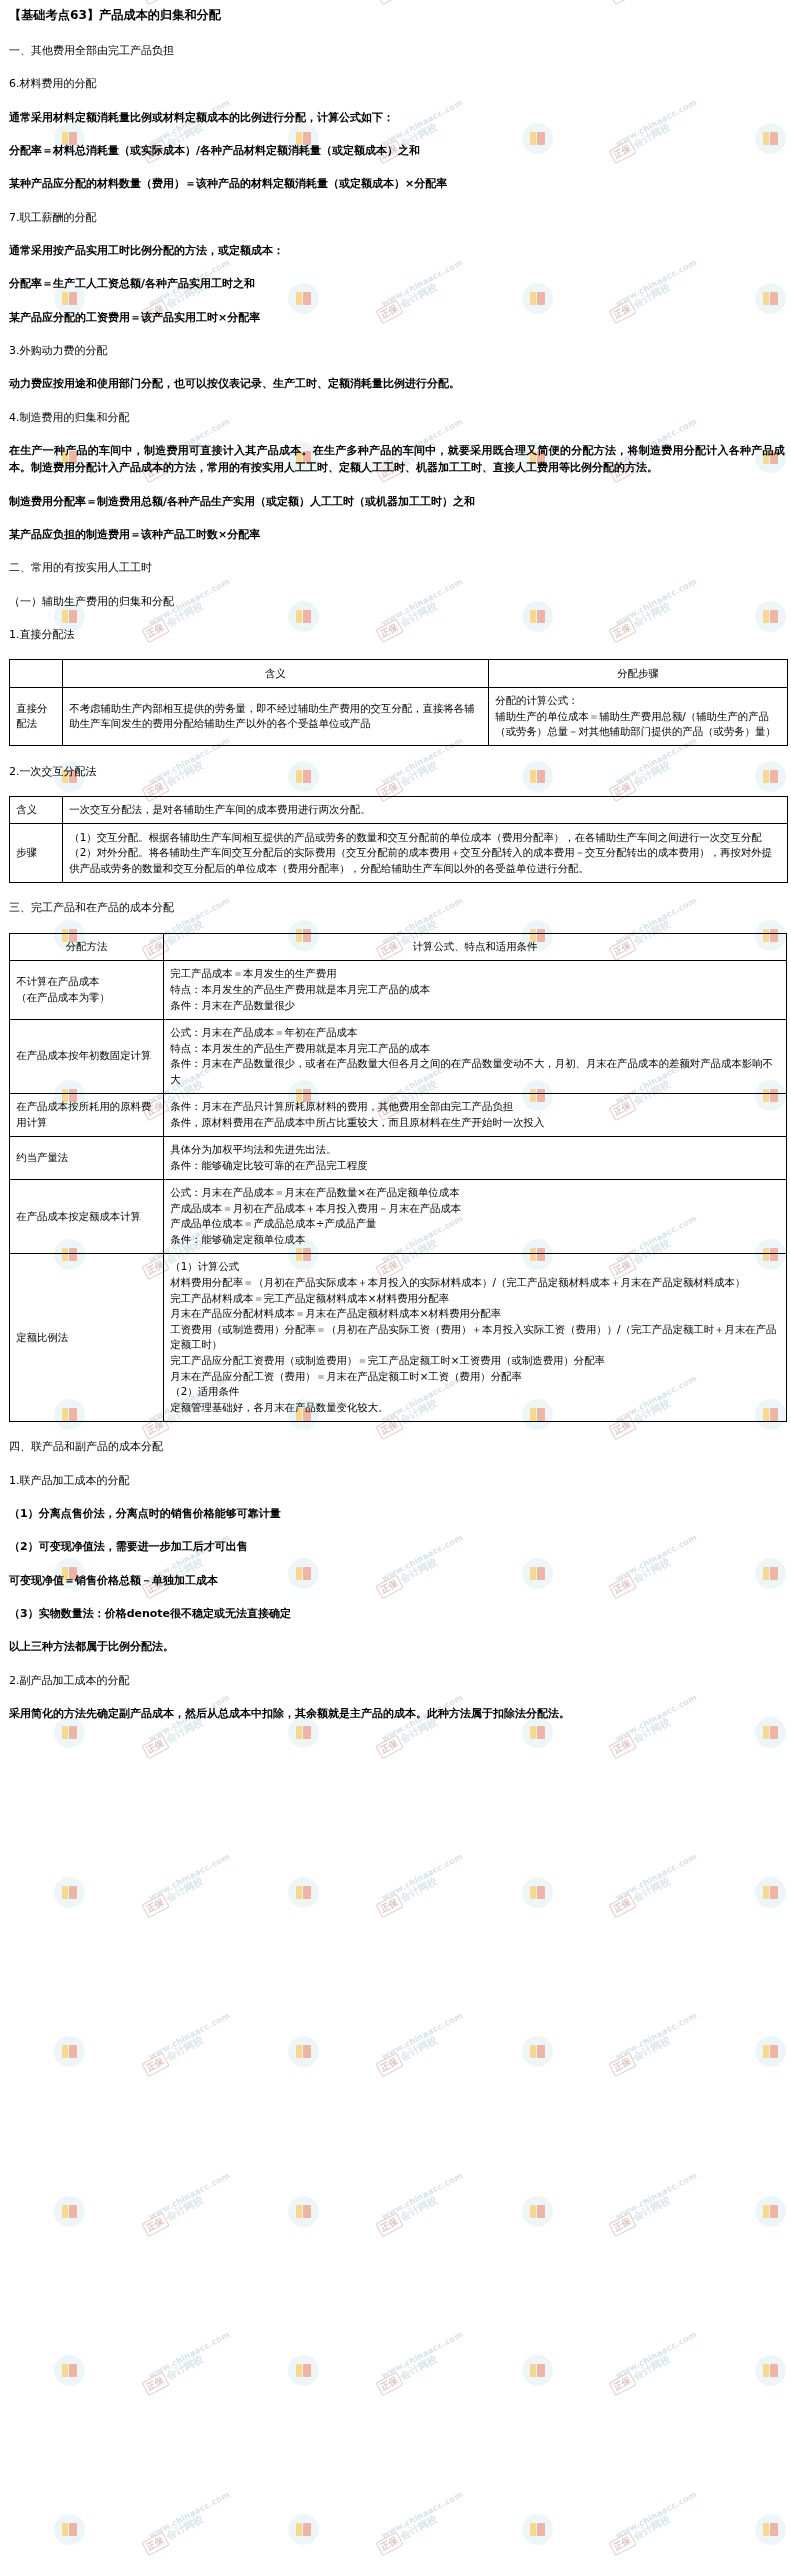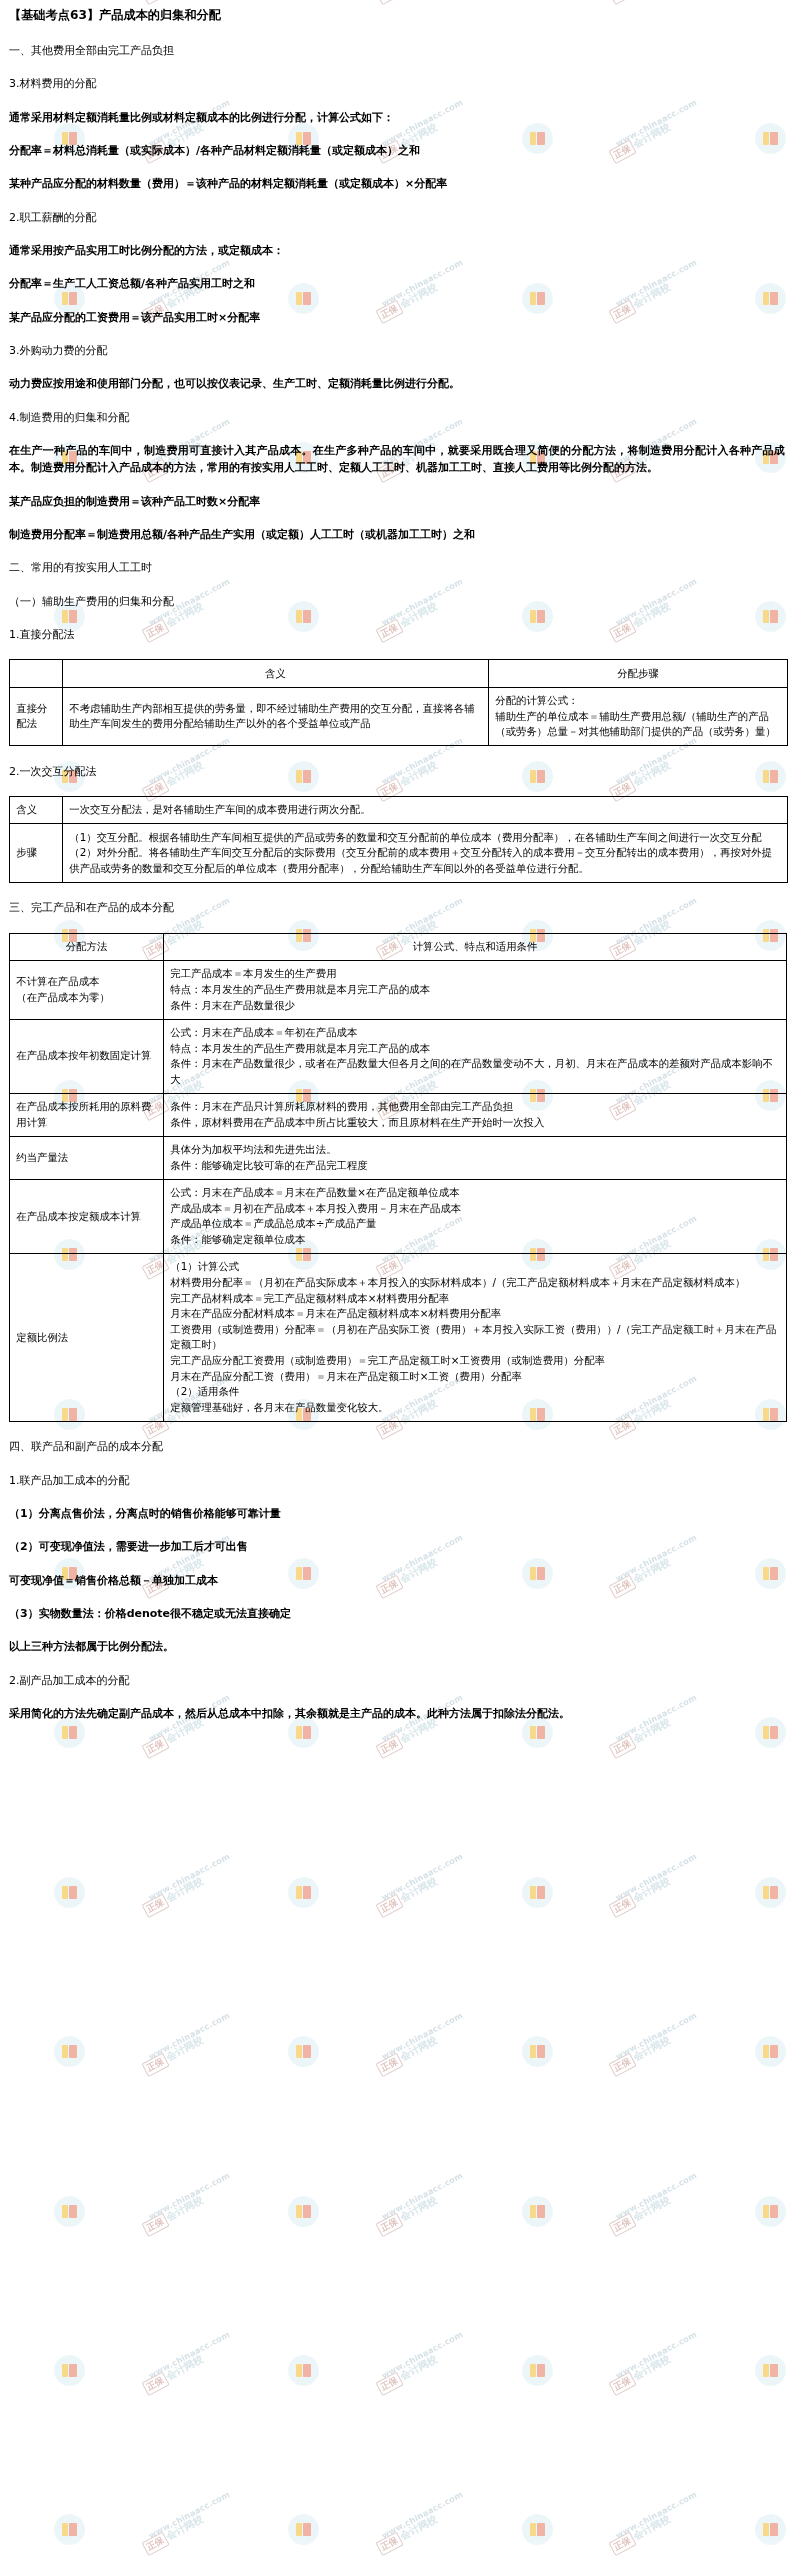--- a/index.html
+++ b/index.html
@@ -309,37 +309,37 @@
       <div class="wm-logo" style="left: 612px; top: 2542px;"><span class="box">正保</span>会计网校</div>
       <div class="wm-text" style="left: 616px; top: 2531px;">www.chinaacc.com</div>
       <div class="wm-badge" style="left: 755px; top: 2514px;"></div>
     </div>
 
   <div class="content">
 
     <h1 class="doc-title">【基础考点63】产品成本的归集和分配</h1>
 
     <p class="sec">一、其他费用全部由完工产品负担</p>
-    <p class="sec">3.材料费用的分配</p>
+    <p class="sec">6.材料费用的分配</p>
     <p class="para">通常采用材料定额消耗量比例或材料定额成本的比例进行分配，计算公式如下：</p>
     <p class="para">分配率＝材料总消耗量（或实际成本）/各种产品材料定额消耗量（或定额成本）之和</p>
     <p class="para">某种产品应分配的材料数量（费用）＝该种产品的材料定额消耗量（或定额成本）×分配率</p>
 
-    <p class="sec">2.职工薪酬的分配</p>
+    <p class="sec">7.职工薪酬的分配</p>
     <p class="para">通常采用按产品实用工时比例分配的方法，或定额成本：</p>
     <p class="para">分配率＝生产工人工资总额/各种产品实用工时之和</p>
     <p class="para">某产品应分配的工资费用＝该产品实用工时×分配率</p>
 
     <p class="sec">3.外购动力费的分配</p>
     <p class="para">动力费应按用途和使用部门分配，也可以按仪表记录、生产工时、定额消耗量比例进行分配。</p>
 
     <p class="sec">4.制造费用的归集和分配</p>
     <p class="para">在生产一种产品的车间中，制造费用可直接计入其产品成本。在生产多种产品的车间中，就要采用既合理又简便的分配方法，将制造费用分配计入各种产品成本。制造费用分配计入产品成本的方法，常用的有按实用人工工时、定额人工工时、机器加工工时、直接人工费用等比例分配的方法。</p>
+    <p class="para">制造费用分配率＝制造费用总额/各种产品生产实用（或定额）人工工时（或机器加工工时）之和</p>
     <p class="para">某产品应负担的制造费用＝该种产品工时数×分配率</p>
-    <p class="para">制造费用分配率＝制造费用总额/各种产品生产实用（或定额）人工工时（或机器加工工时）之和</p>
 
     <p class="sec">二、常用的有按实用人工工时</p>
     <p class="sec">（一）辅助生产费用的归集和分配</p>
     <p class="sec">1.直接分配法</p>
 
     <div class="tbl-wrap">
       <table class="tbl">
         <colgroup>
           <col style="width:53px">
           <col style="width:426px">

